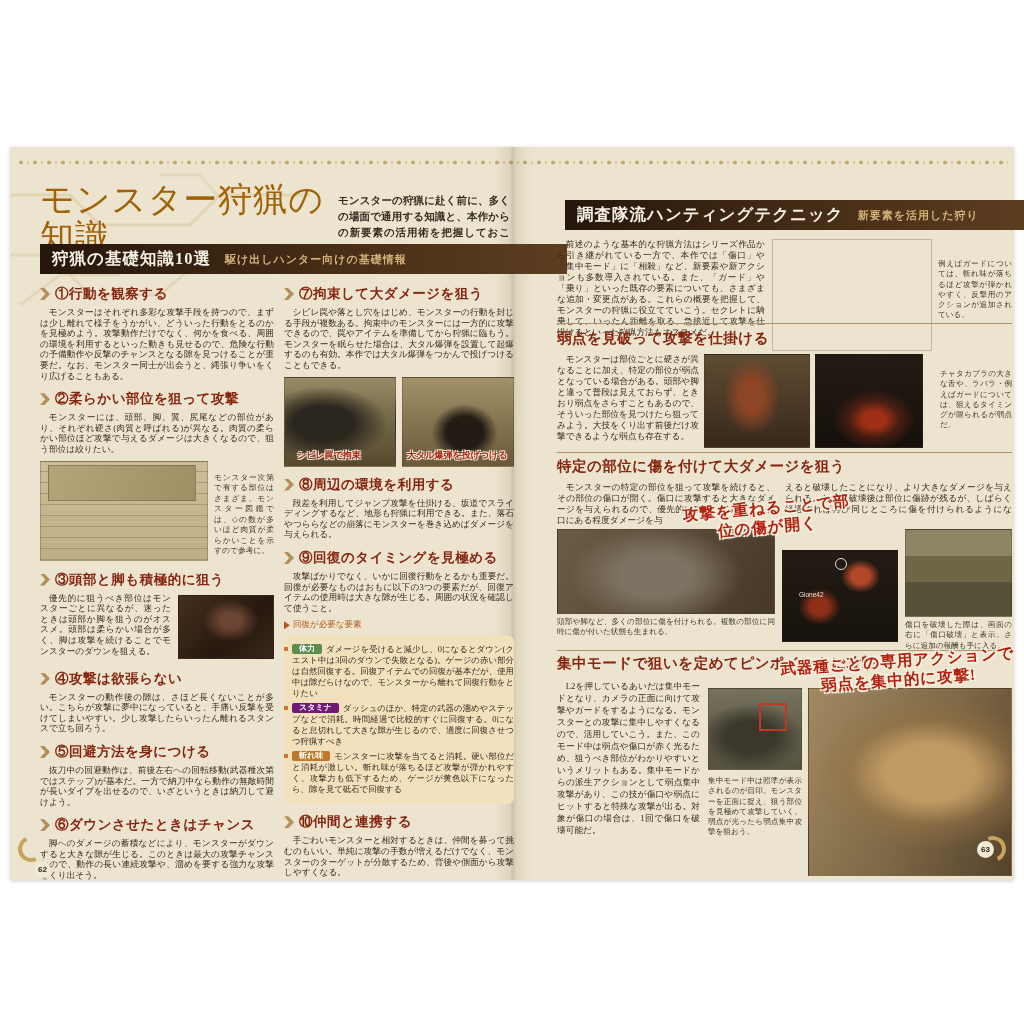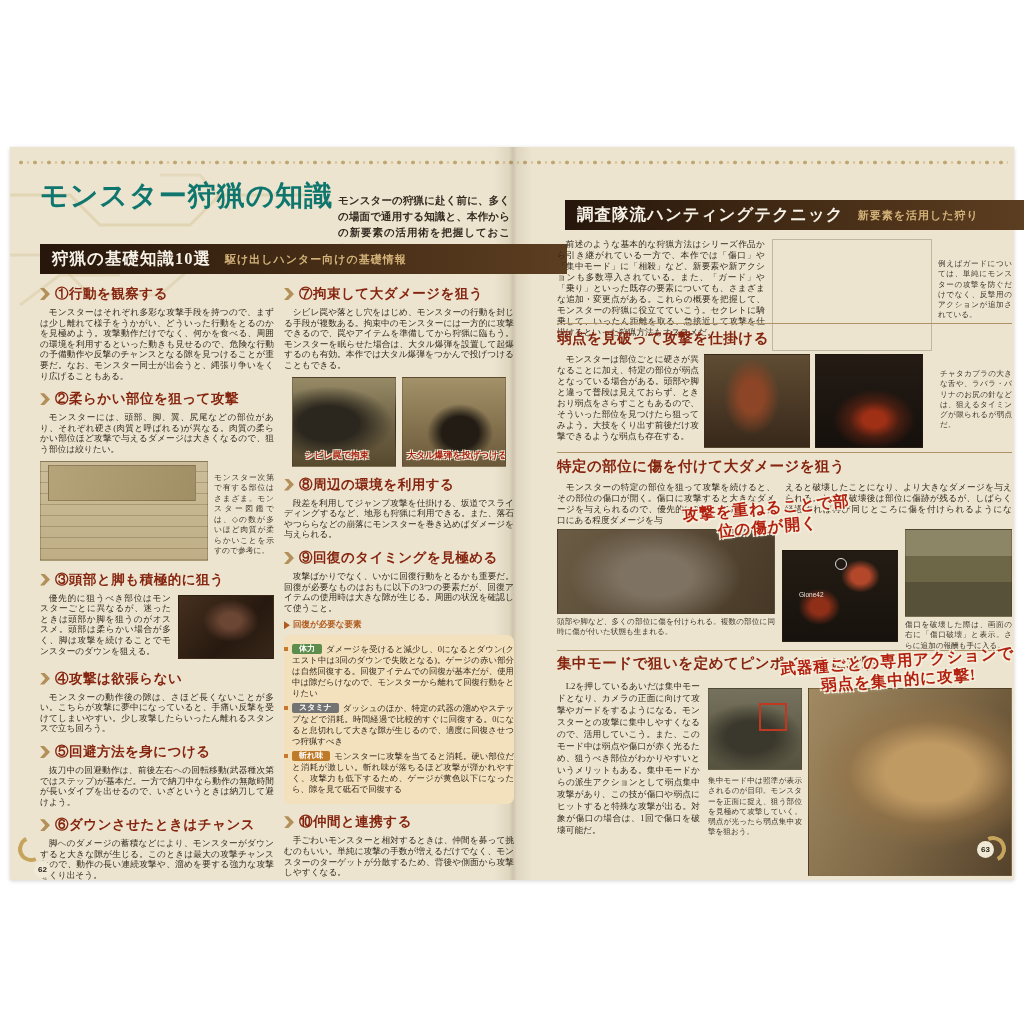--- a/index.html
+++ b/index.html
@@ -14,21 +14,21 @@
        radial-gradient(circle at 12px 4.5px, #d5c190 1px, transparent 1.6px);
      background-size:14px 9px;background-repeat:repeat-x;}
   .gutter{position:absolute;top:0;bottom:0;left:484px;width:38px;
      background:linear-gradient(90deg,transparent,rgba(110,88,55,.10) 40%,rgba(82,62,38,.20) 50%,rgba(110,88,55,.10) 60%,transparent);}
   .corner-orn{position:absolute;left:0;top:18px;opacity:.55;}
 
   .lpage{position:absolute;left:0;top:0;width:502px;height:733px;}
   .rpage{position:absolute;left:502px;top:0;width:502px;height:733px;}
 
   .main-title{position:absolute;left:30px;top:34px;width:300px;
-     font-size:28px;font-weight:bold;color:#0f766e;letter-spacing:1px;line-height:1.1;}
+     font-size:34px;font-weight:normal;color:#a16207;letter-spacing:1px;line-height:1.1;}
   .main-intro{position:absolute;left:328px;top:46px;width:172px;
      font-size:10.5px;line-height:16px;color:#32291f;text-align:justify;font-weight:bold;}
 
   .sec-bar{position:absolute;display:flex;align-items:center;height:30px;
      background:linear-gradient(90deg,#26160b,#462d16 55%,#5c3e21);
      padding:0 12px;box-sizing:border-box;}
   .sec-bar .bt{color:#f6f1e6;font-size:16.5px;font-weight:bold;letter-spacing:1px;}
   .sec-bar .bs{color:#d3b279;font-size:11px;font-weight:bold;margin-left:14px;letter-spacing:1px;}
 
   .col{position:absolute;top:138px;}
@@ -85,21 +85,21 @@
      linear-gradient(115deg,#a18a62,#7d6745 55%,#54422c);}
 
   .imgcap-red{position:absolute;bottom:4px;font-family:"Liberation Sans",sans-serif;
      font-weight:bold;font-size:9px;color:#a8210f;white-space:nowrap;
      text-shadow:-1px -1px 0 #f3ecd9,1px -1px 0 #f3ecd9,-1px 1px 0 #f3ecd9,1px 1px 0 #f3ecd9;}
   .hudname{position:absolute;left:14%;top:44%;font-family:"Liberation Sans",sans-serif;
      font-size:6.5px;color:#e8e4da;}
   .reticle{position:absolute;left:54%;top:18%;width:24px;height:24px;border:2px solid #c03822;}
   .crosshair{position:absolute;left:46%;top:8%;width:10px;height:10px;border:1px solid #ddd;border-radius:50%;}
 
-  .note-label{display:flex;align-items:center;gap:3px;color:#b05a1d;font-weight:bold;
+  .note-label{display:flex;align-items:center;gap:3px;color:#b05a1d;font-weight:normal;
      font-family:"Liberation Sans",sans-serif;font-size:8.5px;margin:6px 0 4px;}
   .arrow{width:6px;height:8px;background:#b05a1d;clip-path:polygon(0 0,100% 50%,0 100%);}
   .recovery-box{background:#f3e0bc;border-radius:7px;padding:9px 0;box-sizing:border-box;}
   .rec-item{display:flex;gap:4px;margin-bottom:4px;}
   .rec-item:last-child{margin-bottom:0;}
   .sq{flex:0 0 auto;width:4px;height:4px;background:#c8772c;margin-top:3px;}
   .rec-body{font-size:8.4px;line-height:11px;text-align:justify;color:#33291f;}
   .pill{display:inline-block;color:#fff;font-family:"Liberation Sans",sans-serif;font-weight:bold;
      font-size:8px;line-height:10px;padding:0 7px;border-radius:2px;margin-right:4px;vertical-align:1px;}
 
@@ -194,21 +194,21 @@
         </div>
       <p class="btxt">脚へのダメージの蓄積などにより、モンスターがダウンすると大きな隙が生じる。このときは最大の攻撃チャンスなので、動作の長い連続攻撃や、溜めを要する強力な攻撃をくり出そう。</p>
     </div>
 
     <div class="col col2">
       <div class="h-item">
           <span class="chev"></span>
           <span>⑦拘束して大ダメージを狙う</span>
         </div>
       <p class="btxt">シビレ罠や落とし穴をはじめ、モンスターの行動を封じる手段が複数ある。拘束中のモンスターには一方的に攻撃できるので、罠やアイテムを準備してから狩猟に臨もう。モンスターを眠らせた場合は、大タル爆弾を設置して起爆するのも有効。本作では大タル爆弾をつかんで投げつけることもできる。</p>
-      <div style="display:flex;gap:6px;margin:6px 8px 2px;justify-content:space-between;">
+      <div style="display:flex;gap:6px;margin:6px 0 2px;justify-content:space-between;">
         <div class="shot shot-trap" style="flex:1;height:90px;">
           <span class="imgcap-red" style="left:12px;">シビレ罠で拘束</span>
         </div>
         <div class="shot shot-bomb" style="flex:1;height:90px;">
           <span class="imgcap-red" style="left:4px;">大タル爆弾を投げつける</span>
         </div>
       </div>
 
       <div class="h-item">
           <span class="chev"></span>
@@ -226,21 +226,21 @@
         <span class="arrow"></span>
         <span>回復が必要な要素</span>
       </div>
       <div class="recovery-box">
         <div class="rec-item">
           <span class="sq"></span>
           <div class="rec-body"><span class="pill" style="background:#5d8d4c;">体力</span><span>ダメージを受けると減少し、0になるとダウン(クエスト中は3回のダウンで失敗となる)。ゲージの赤い部分は自然回復する。回復アイテムでの回復が基本だが、使用中は隙だらけなので、モンスターから離れて回復行動をとりたい</span></div>
         </div>
         <div class="rec-item">
           <span class="sq"></span>
-          <div class="rec-body"><span class="pill" style="background:#737373;">スタミナ</span><span>ダッシュのほか、特定の武器の溜めやステップなどで消耗。時間経過で比較的すぐに回復する。0になると息切れして大きな隙が生じるので、適度に回復させつつ狩猟すべき</span></div>
+          <div class="rec-body"><span class="pill" style="background:#701a75;">スタミナ</span><span>ダッシュのほか、特定の武器の溜めやステップなどで消耗。時間経過で比較的すぐに回復する。0になると息切れして大きな隙が生じるので、適度に回復させつつ狩猟すべき</span></div>
         </div>
         <div class="rec-item">
           <span class="sq"></span>
           <div class="rec-body"><span class="pill" style="background:#bf7a29;">斬れ味</span><span>モンスターに攻撃を当てると消耗。硬い部位だと消耗が激しい。斬れ味が落ちるほど攻撃が弾かれやすく、攻撃力も低下するため、ゲージが黄色以下になったら、隙を見て砥石で回復する</span></div>
         </div>
       </div>
 
       <div class="h-item">
           <span class="chev"></span>
           <span>⑩仲間と連携する</span>
@@ -255,28 +255,28 @@
   </div>
 
   <div class="rpage">
     <div class="sec-bar" style="left:53px;top:53px;width:461px;">
       <span class="bt">調査隊流ハンティングテクニック</span>
       <span class="bs">新要素を活用した狩り</span>
     </div>
 
     <div class="rtxt" style="left:45px;top:92px;width:208px;">前述のような基本的な狩猟方法はシリーズ作品から引き継がれている一方で、本作では「傷口」や「集中モード」に「相殺」など、新要素や新アクションも多数導入されている。また、「ガード」や「乗り」といった既存の要素についても、さまざまな追加・変更点がある。これらの概要を把握して、モンスターの狩猟に役立てていこう。セクレトに騎乗して、いったん距離を取る、急接近して攻撃を仕掛けるといった狩猟方法もオススメだ。</div>
     <div class="shot shot-rintro" style="position:absolute;left:260px;top:92px;width:160px;height:112px;"></div>
-    <div class="rcap" style="left:426px;top:112px;width:74px;">例えばガードについては、単純にモンスターの攻撃を防ぐだけでなく、反撃用のアクションが追加されている。</div>
+    <div class="rcap" style="left:426px;top:112px;width:74px;">例えばガードについては、斬れ味が落ちるほど攻撃が弾かれやすく、反撃用のアクションが追加されている。</div>
 
     <div class="rule" style="top:176px;"></div>
     <div class="sub-head" style="top:182px;font-family:Liberation Serif, serif;">弱点を見破って攻撃を仕掛ける</div>
     <div class="rtxt" style="left:45px;top:207px;width:142px;">モンスターは部位ごとに硬さが異なることに加え、特定の部位が弱点となっている場合がある。頭部や脚と違って普段は見えておらず、ときおり弱点をさらすこともあるので、そういった部位を見つけたら狙ってみよう。大技をくり出す前後だけ攻撃できるような弱点も存在する。</div>
     <div class="shot shot-weak1" style="position:absolute;left:192px;top:207px;width:106px;height:94px;"></div>
     <div class="shot shot-weak2" style="position:absolute;left:303px;top:207px;width:108px;height:94px;"></div>
-    <div class="rcap" style="left:428px;top:222px;width:72px;">チャタカブラの大きな舌や、ラバラ・バリナのお尻の針などは、狙えるタイミングが限られるが弱点だ。</div>
+    <div class="rcap" style="left:428px;top:222px;width:72px;">チャタカブラの大きな舌や、ラバラ・例えばガードについては、狙えるタイミングが限られるが弱点だ。</div>
 
     <div class="rule" style="top:305px;"></div>
     <div class="sub-head" style="top:310px;">特定の部位に傷を付けて大ダメージを狙う</div>
     <div class="rtxt" style="left:273px;top:335px;width:227px;text-indent:0;">えると破壊したことになり、より大きなダメージを与えられる。なお、破壊後は部位に傷跡が残るが、しばらく経過すれば再び同じところに傷を付けられるようになる。</div>
     <div class="rtxt" style="left:45px;top:335px;width:218px;">モンスターの特定の部位を狙って攻撃を続けると、その部位の傷口が開く。傷口に攻撃すると大きなダメージを与えられるので、優先的に攻撃してみよう。傷口にある程度ダメージを与</div>
 
     <div class="shot shot-wound1" style="position:absolute;left:45px;top:382px;width:218px;height:85px;"></div>
     <div class="shot shot-wound2" style="position:absolute;left:270px;top:403px;width:116px;height:92px;">
       <span class="crosshair"></span>
       <span class="hudname">Gione42</span>

